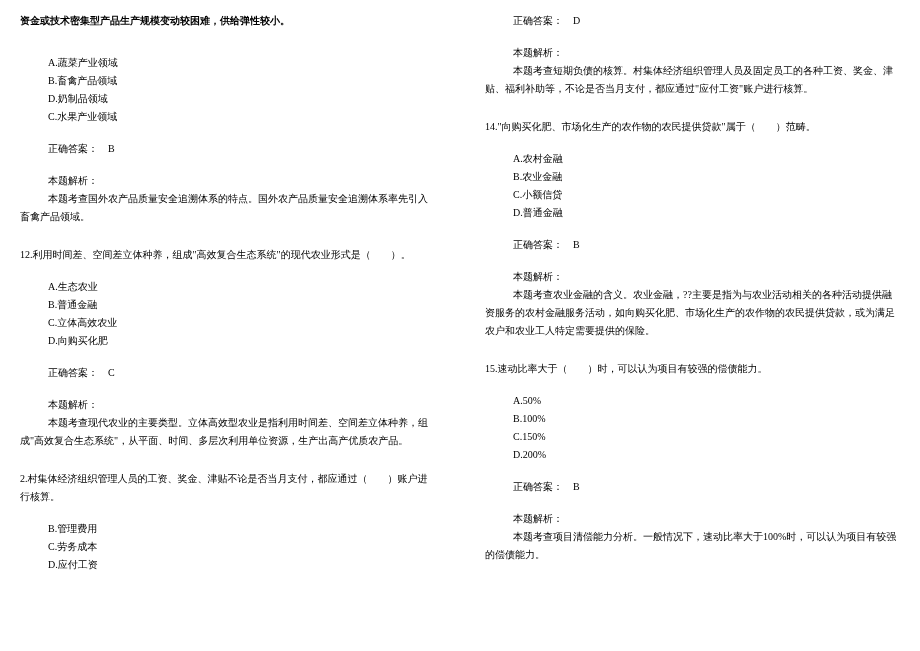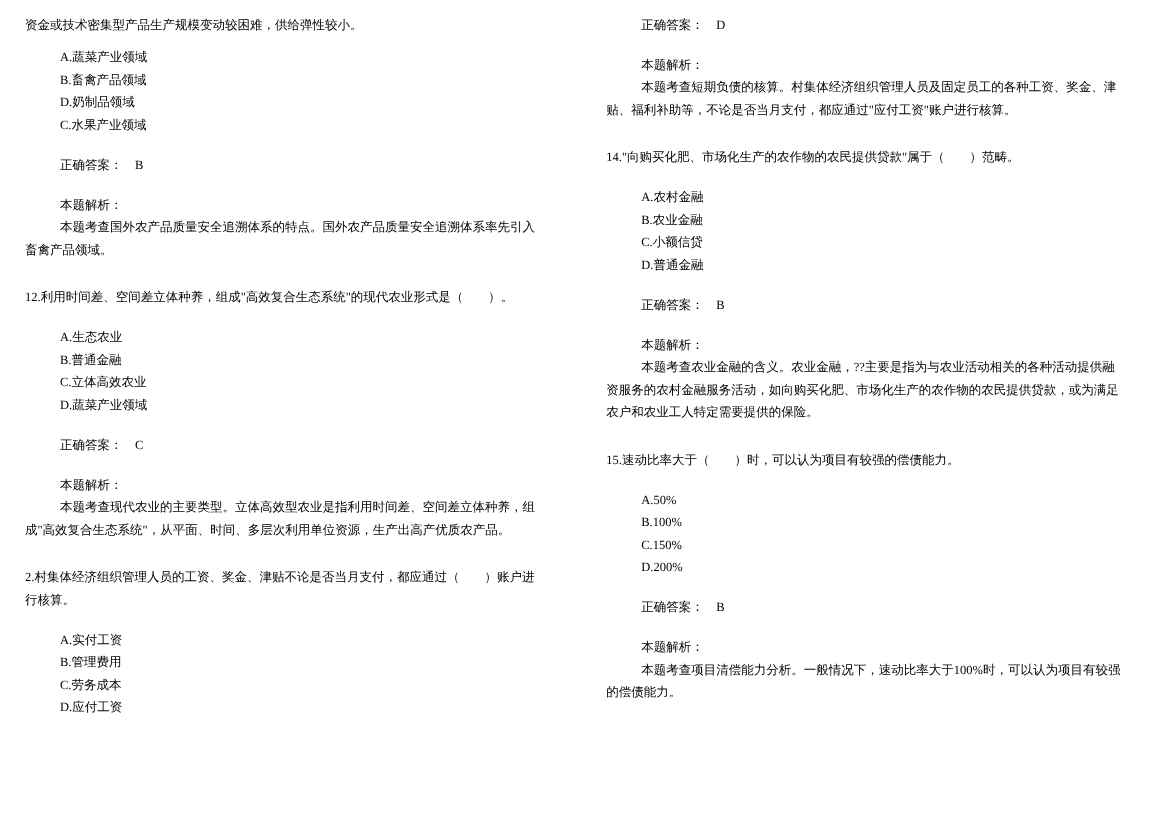--- a/index.html
+++ b/index.html
@@ -21,21 +21,22 @@
       flex: 1;
       padding: 12px 20px;
     }
     .column-left {
       padding-right: 30px;
     }
     .column-right {
       padding-left: 20px;
     }
     .intro-text {
-      margin-bottom: 8px;
+      margin-bottom: 24px;
+      font-weight: bold;
     }
     .question-block {
       margin-bottom: 20px;
     }
     .question-text {
       margin-bottom: 14px;
     }
     .options {
       margin-left: 28px;
       margin-bottom: 14px;
@@ -75,31 +76,30 @@
     <div class="explain-label">本题解析：</div>
     <div class="explain-text explain-text-indent">本题考查国外农产品质量安全追溯体系的特点。国外农产品质量安全追溯体系率先引入畜禽产品领域。</div>
   </div>
 
   <div class="question-block">
     <div class="question-text">12.利用时间差、空间差立体种养，组成"高效复合生态系统"的现代农业形式是（　　）。</div>
     <div class="options">
       <span class="option">A.生态农业</span>
       <span class="option">B.普通金融</span>
       <span class="option">C.立体高效农业</span>
-      <span class="option">D.蔬菜产业领域</span>
+      <span class="option">D.向购买化肥</span>
     </div>
     <div class="answer-line">正确答案：　C</div>
     <div class="explain-label">本题解析：</div>
     <div class="explain-text explain-text-indent">本题考查现代农业的主要类型。立体高效型农业是指利用时间差、空间差立体种养，组成"高效复合生态系统"，从平面、时间、多层次利用单位资源，生产出高产优质农产品。</div>
   </div>
 
   <div class="question-block">
     <div class="question-text">2.村集体经济组织管理人员的工资、奖金、津贴不论是否当月支付，都应通过（　　）账户进行核算。</div>
     <div class="options">
-      <span class="option">A.实付工资</span>
       <span class="option">B.管理费用</span>
       <span class="option">C.劳务成本</span>
       <span class="option">D.应付工资</span>
     </div>
   </div>
 </div>
 
 <div class="column column-right">
   <div class="question-block">
     <div class="answer-line">正确答案：　D</div>

